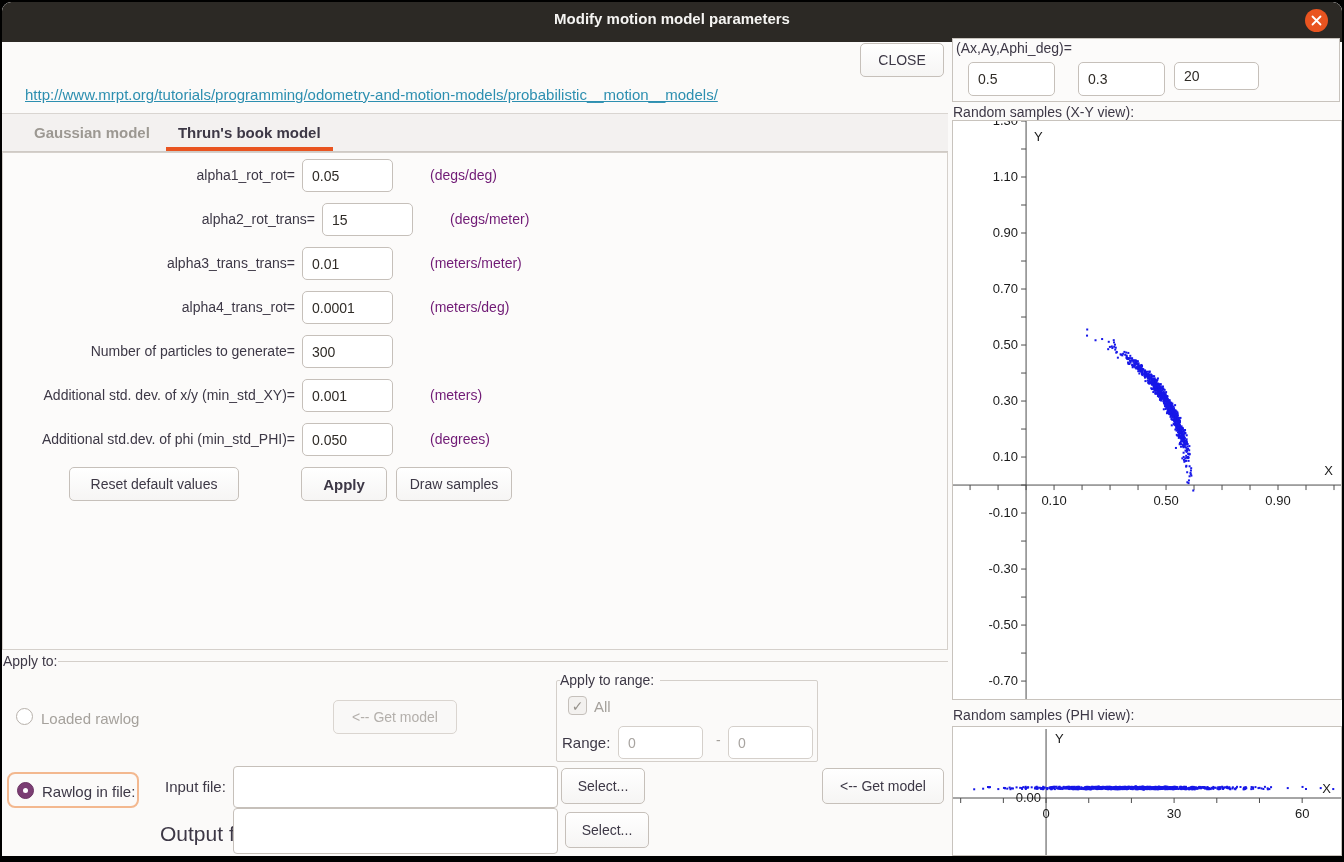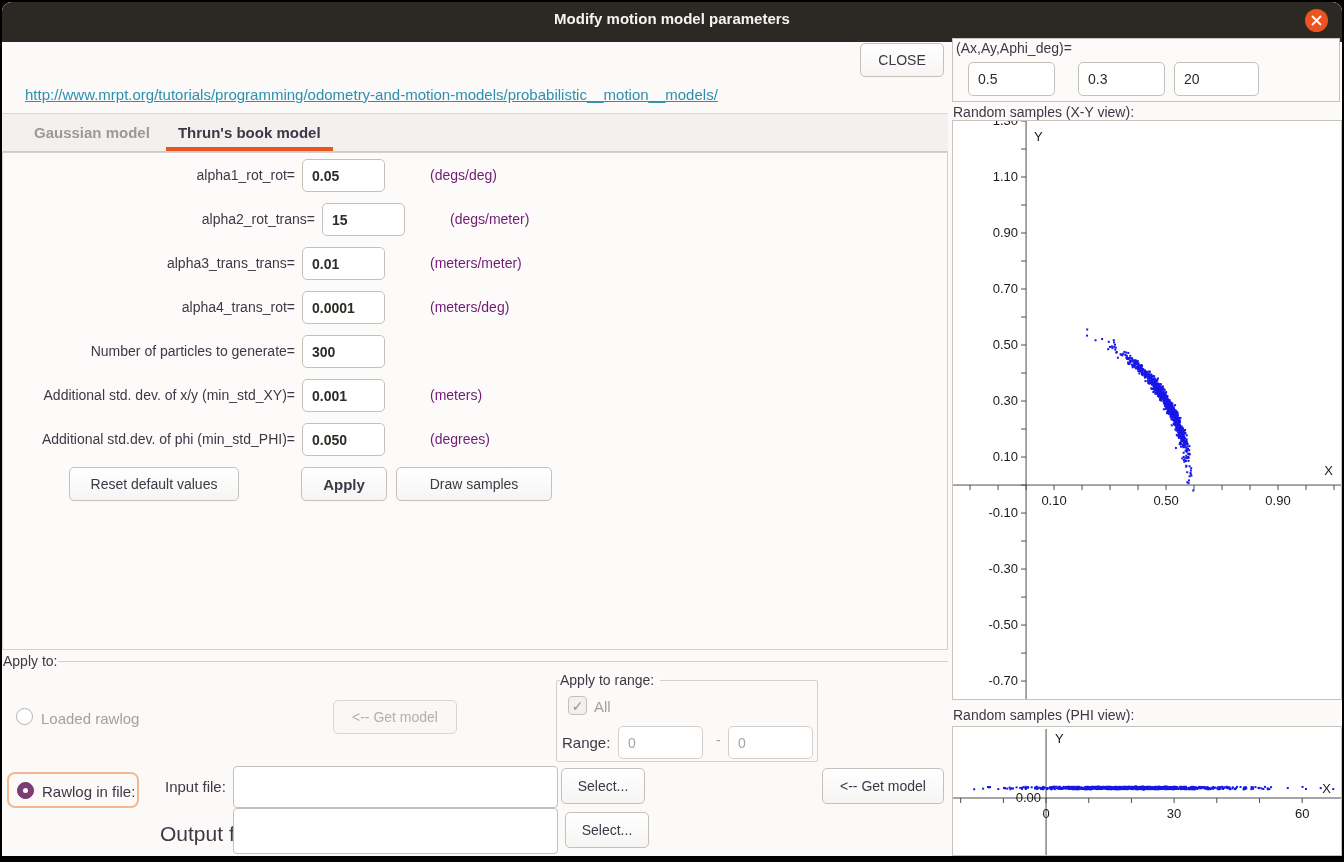--- a/index.html
+++ b/index.html
@@ -45,21 +45,21 @@
   .tab{position:relative;height:100%;display:flex;align-items:center;padding:0 14px;
        font-size:15px;font-weight:bold;color:#9c9892;cursor:pointer;}
   .tab:first-child{margin-left:18px;}
   .tab.active{color:#3d3846;}
   .tab.active .underline{position:absolute;left:2px;right:2px;bottom:0;height:4px;background:#e95420;}
   .tabpage{position:absolute;left:0;top:150px;width:946px;height:498px;border:1px solid #d5d0cb;
            box-sizing:border-box;background:#fcfbfa;}
   
   .frow{position:absolute;left:0;width:946px;height:33px;}
   .frow .flabel{position:absolute;right:653px;top:8px;color:#3d3846;font-size:14px;white-space:nowrap;}
-  .frow .txt{left:300px;top:0;width:83px;height:33px;font-weight:bold;}
+  .frow .txt{left:300px;top:0;width:91px;height:33px;}
   .frow .funit{position:absolute;left:428px;top:8px;color:#701a75;font-size:14px;}
   
   .groupbox{position:absolute;border:1px solid #d4cfca;border-radius:2px;box-sizing:border-box;}
   .legend{position:absolute;background:#fcfbfa;padding-right:6px;color:#3d3846;font-size:14px;white-space:nowrap;}
   
   .panelbox{position:absolute;border:1px solid #c8c3bd;box-sizing:border-box;background:#fcfbfa;}
   .plotbox{position:absolute;border:1px solid #c8c3bd;box-sizing:border-box;background:#ffffff;overflow:hidden;}
   .ptitle{position:absolute;color:#3d3846;font-size:14px;}
 </style>
 </head>
@@ -119,21 +119,21 @@
     <span class="funit">(meters)</span>
   </div>
   <div class="frow" style="top:421px;">
     <span class="flabel">Additional std.dev. of phi (min_std_PHI)=</span>
     <input class="txt" value="0.050" style="">
     <span class="funit">(degrees)</span>
   </div>
 
   <button class="btn" style="left:67px;top:465px;width:170px;height:34px;">Reset default values</button>
   <button class="btn bold" style="left:299px;top:465px;width:86px;height:34px;">Apply</button>
-  <button class="btn" style="left:394px;top:465px;width:156px;height:34px;">Draw samples</button>
+  <button class="btn" style="left:394px;top:465px;width:116px;height:34px;">Draw samples</button>
 
   <div class="lbl" style="left:1px;top:651px;">Apply to:</div>
   <div class="hline" style="left:56px;top:659px;width:890px;"></div>
 
   <div class="radio" style="left:14px;top:706px;"></div>
   <div class="lbl grey" style="left:39px;top:708px;font-size:15px;">Loaded rawlog</div>
   <button class="btn disabled" style="left:331px;top:698px;width:124px;height:34px;">&lt;-- Get model</button>
 
   <div class="groupbox" style="left:554px;top:678px;width:262px;height:82px;"></div>
   <div class="legend" style="left:558px;top:670px;">Apply to range:</div>
@@ -154,21 +154,21 @@
   <button class="btn" style="left:820px;top:766px;width:122px;height:36px;">&lt;-- Get model</button>
 
   <div class="lbl" style="left:158px;top:820px;font-size:21px;">Output file:</div>
   <input class="txt" style="left: 231px; top: 806px; width: 325px; height: 46px; border-radius: 4px;" value="">
   <button class="btn" style="left:563px;top:810px;width:84px;height:36px;">Select...</button>
 
   <div class="panelbox" style="left:950px;top:36px;width:388px;height:64px;"></div>
   <div class="lbl" style="left:954px;top:38px;">(Ax,Ay,Aphi_deg)=</div>
   <input class="txt" style="left: 966px; top: 60px; width: 87px; height: 34px;" value="0.5">
   <input class="txt" style="left: 1076px; top: 60px; width: 87px; height: 34px;" value="0.3">
-  <input class="txt" style="left: 1172px; top: 60px; width: 85px; height: 34px;" value="20">
+  <input class="txt" style="left: 1172px; top: 60px; width: 85px; height: 28px;" value="20">
 
   <div class="ptitle" style="left:951px;top:102px;">Random samples (X-Y view):</div>
   <div class="plotbox" style="left:950px;top:118px;width:390px;height:580px;">
     <svg id="xyplot" width="388" height="578">
         <line x1="73.06493506493506" y1="0" x2="73.06493506493506" y2="578" stroke="#4d4d4d" stroke-width="1"></line>
         <line x1="0" y1="364.0503875968992" x2="388" y2="364.0503875968992" stroke="#4d4d4d" stroke-width="1"></line>
         <line x1="17.076479076479075" y1="364.0503875968992" x2="17.076479076479075" y2="369.0503875968992" stroke="#4d4d4d" stroke-width="1"></line>
         <line x1="45.07070707070707" y1="364.0503875968992" x2="45.07070707070707" y2="369.0503875968992" stroke="#4d4d4d" stroke-width="1"></line>
         <line x1="73.06493506493506" y1="364.0503875968992" x2="73.06493506493506" y2="369.0503875968992" stroke="#4d4d4d" stroke-width="1"></line>
         <line x1="101.05916305916305" y1="364.0503875968992" x2="101.05916305916305" y2="369.0503875968992" stroke="#4d4d4d" stroke-width="1"></line>

